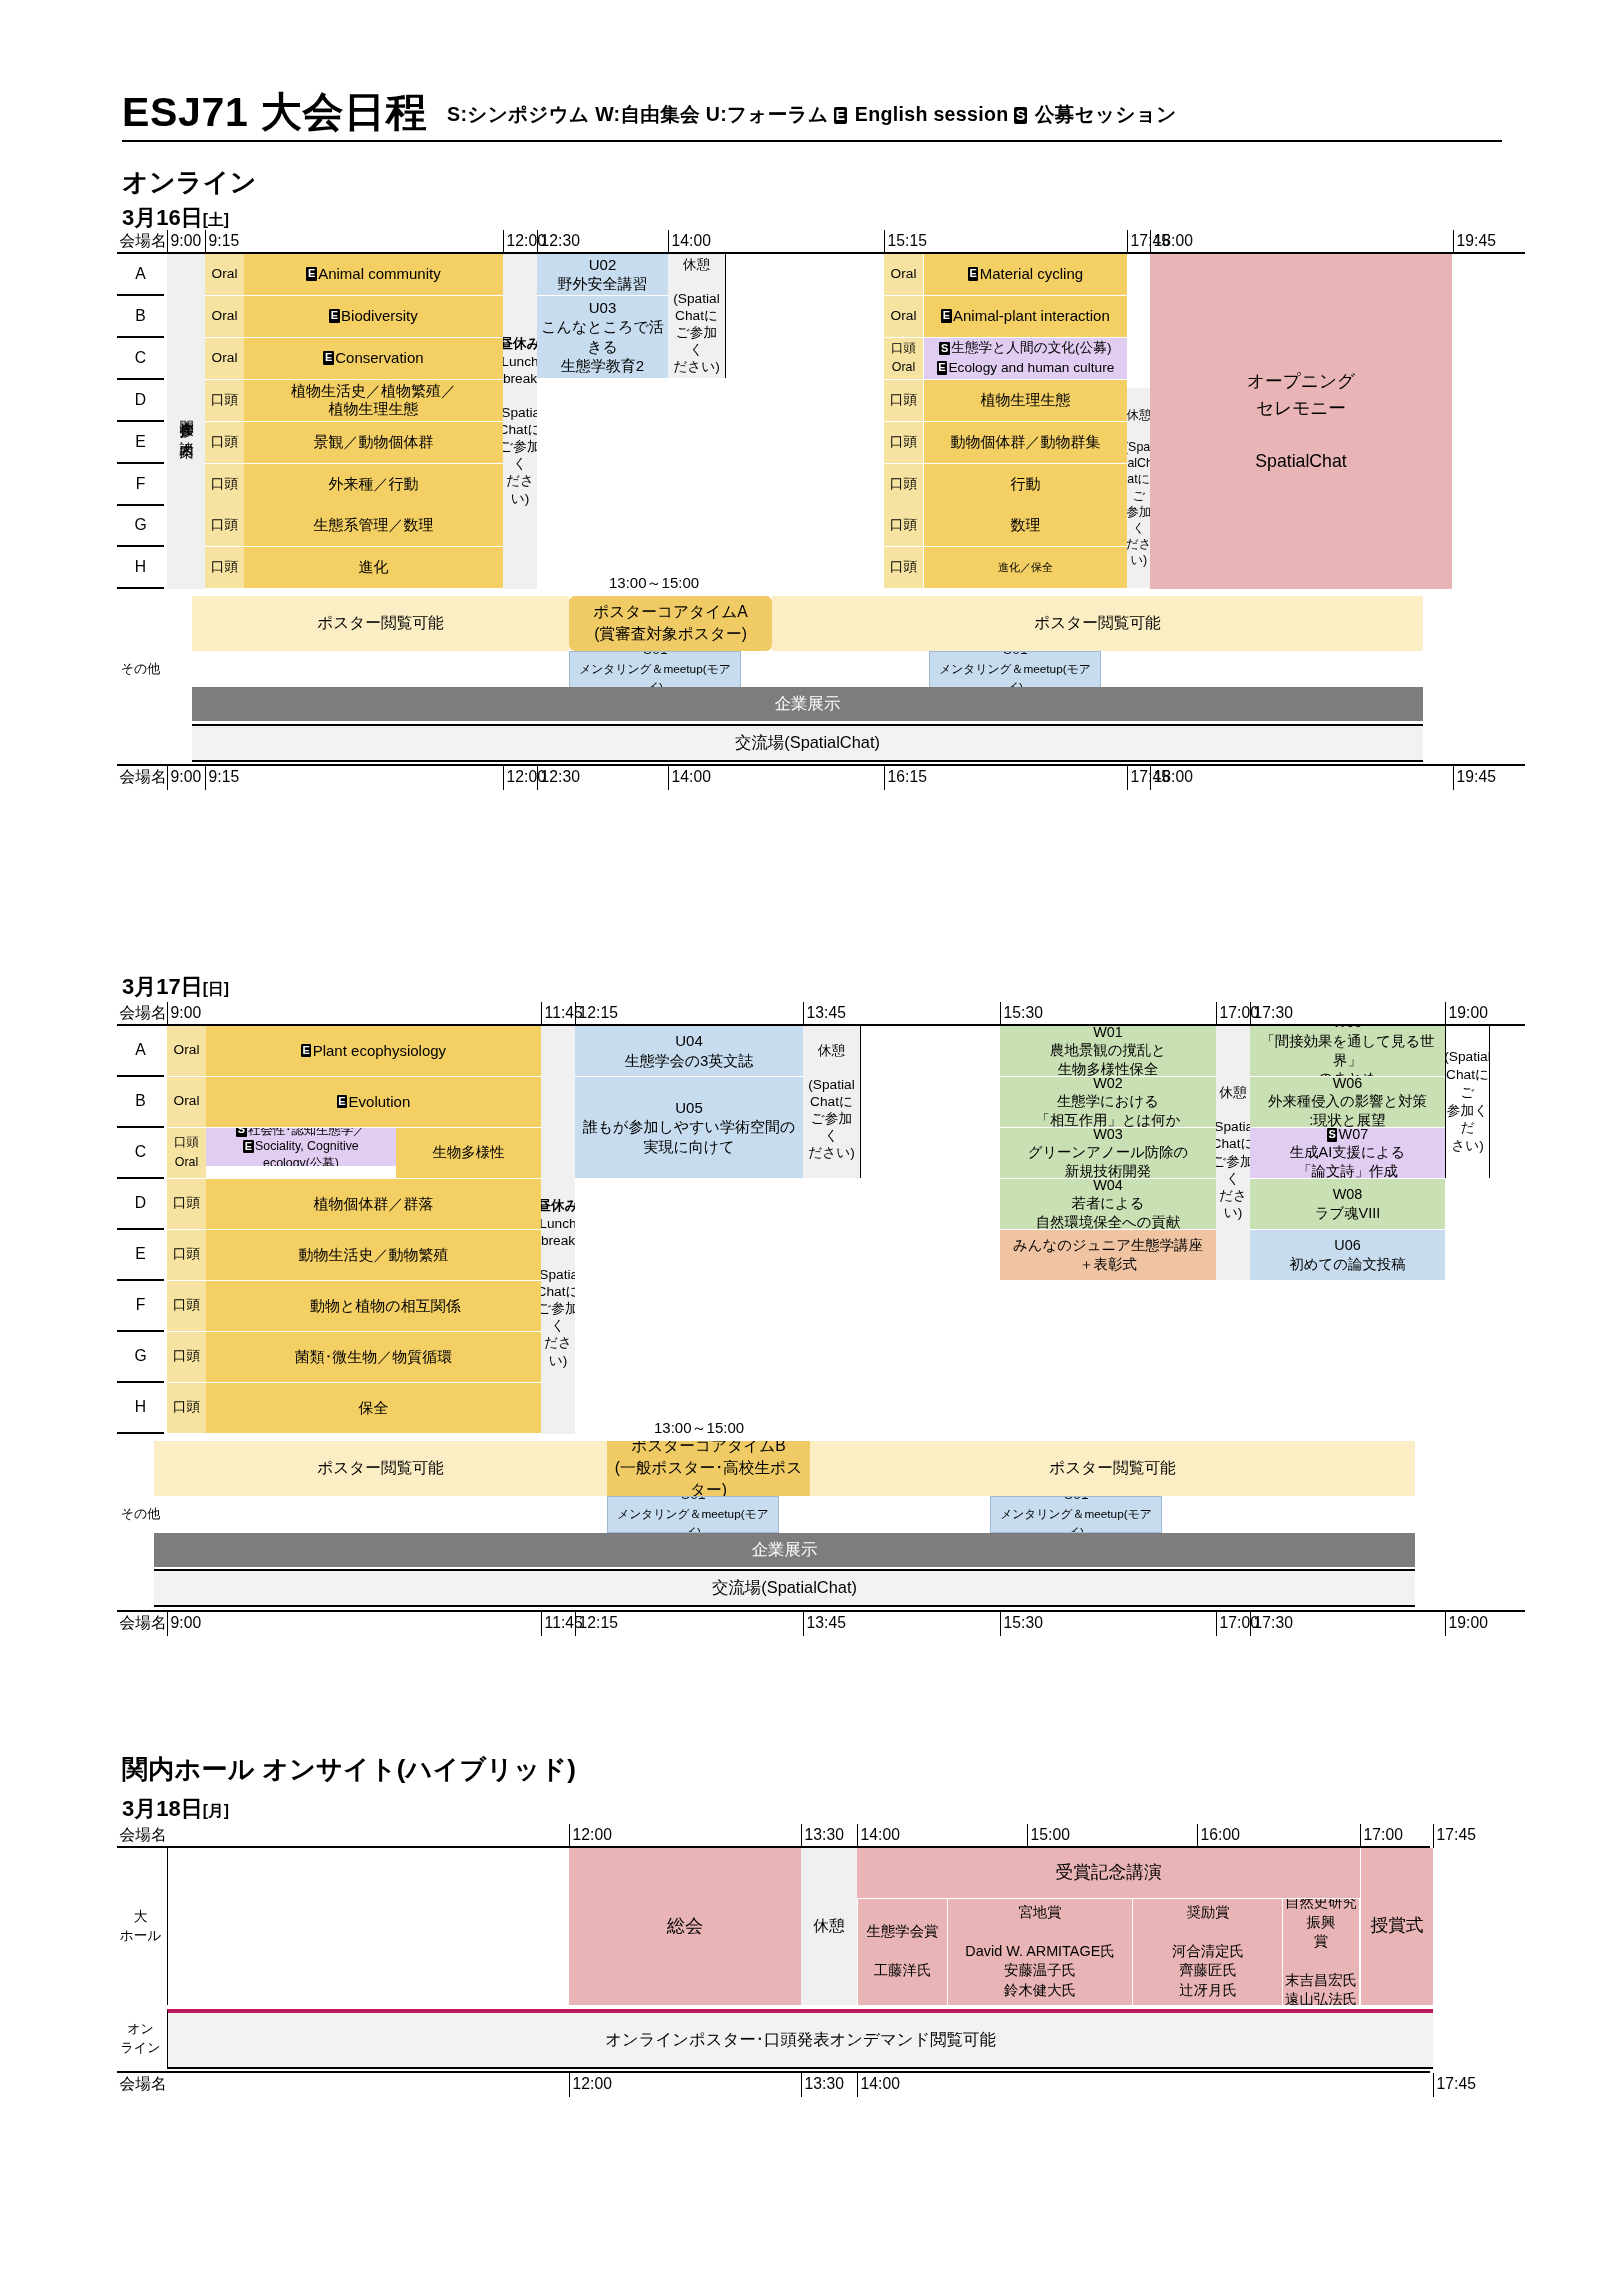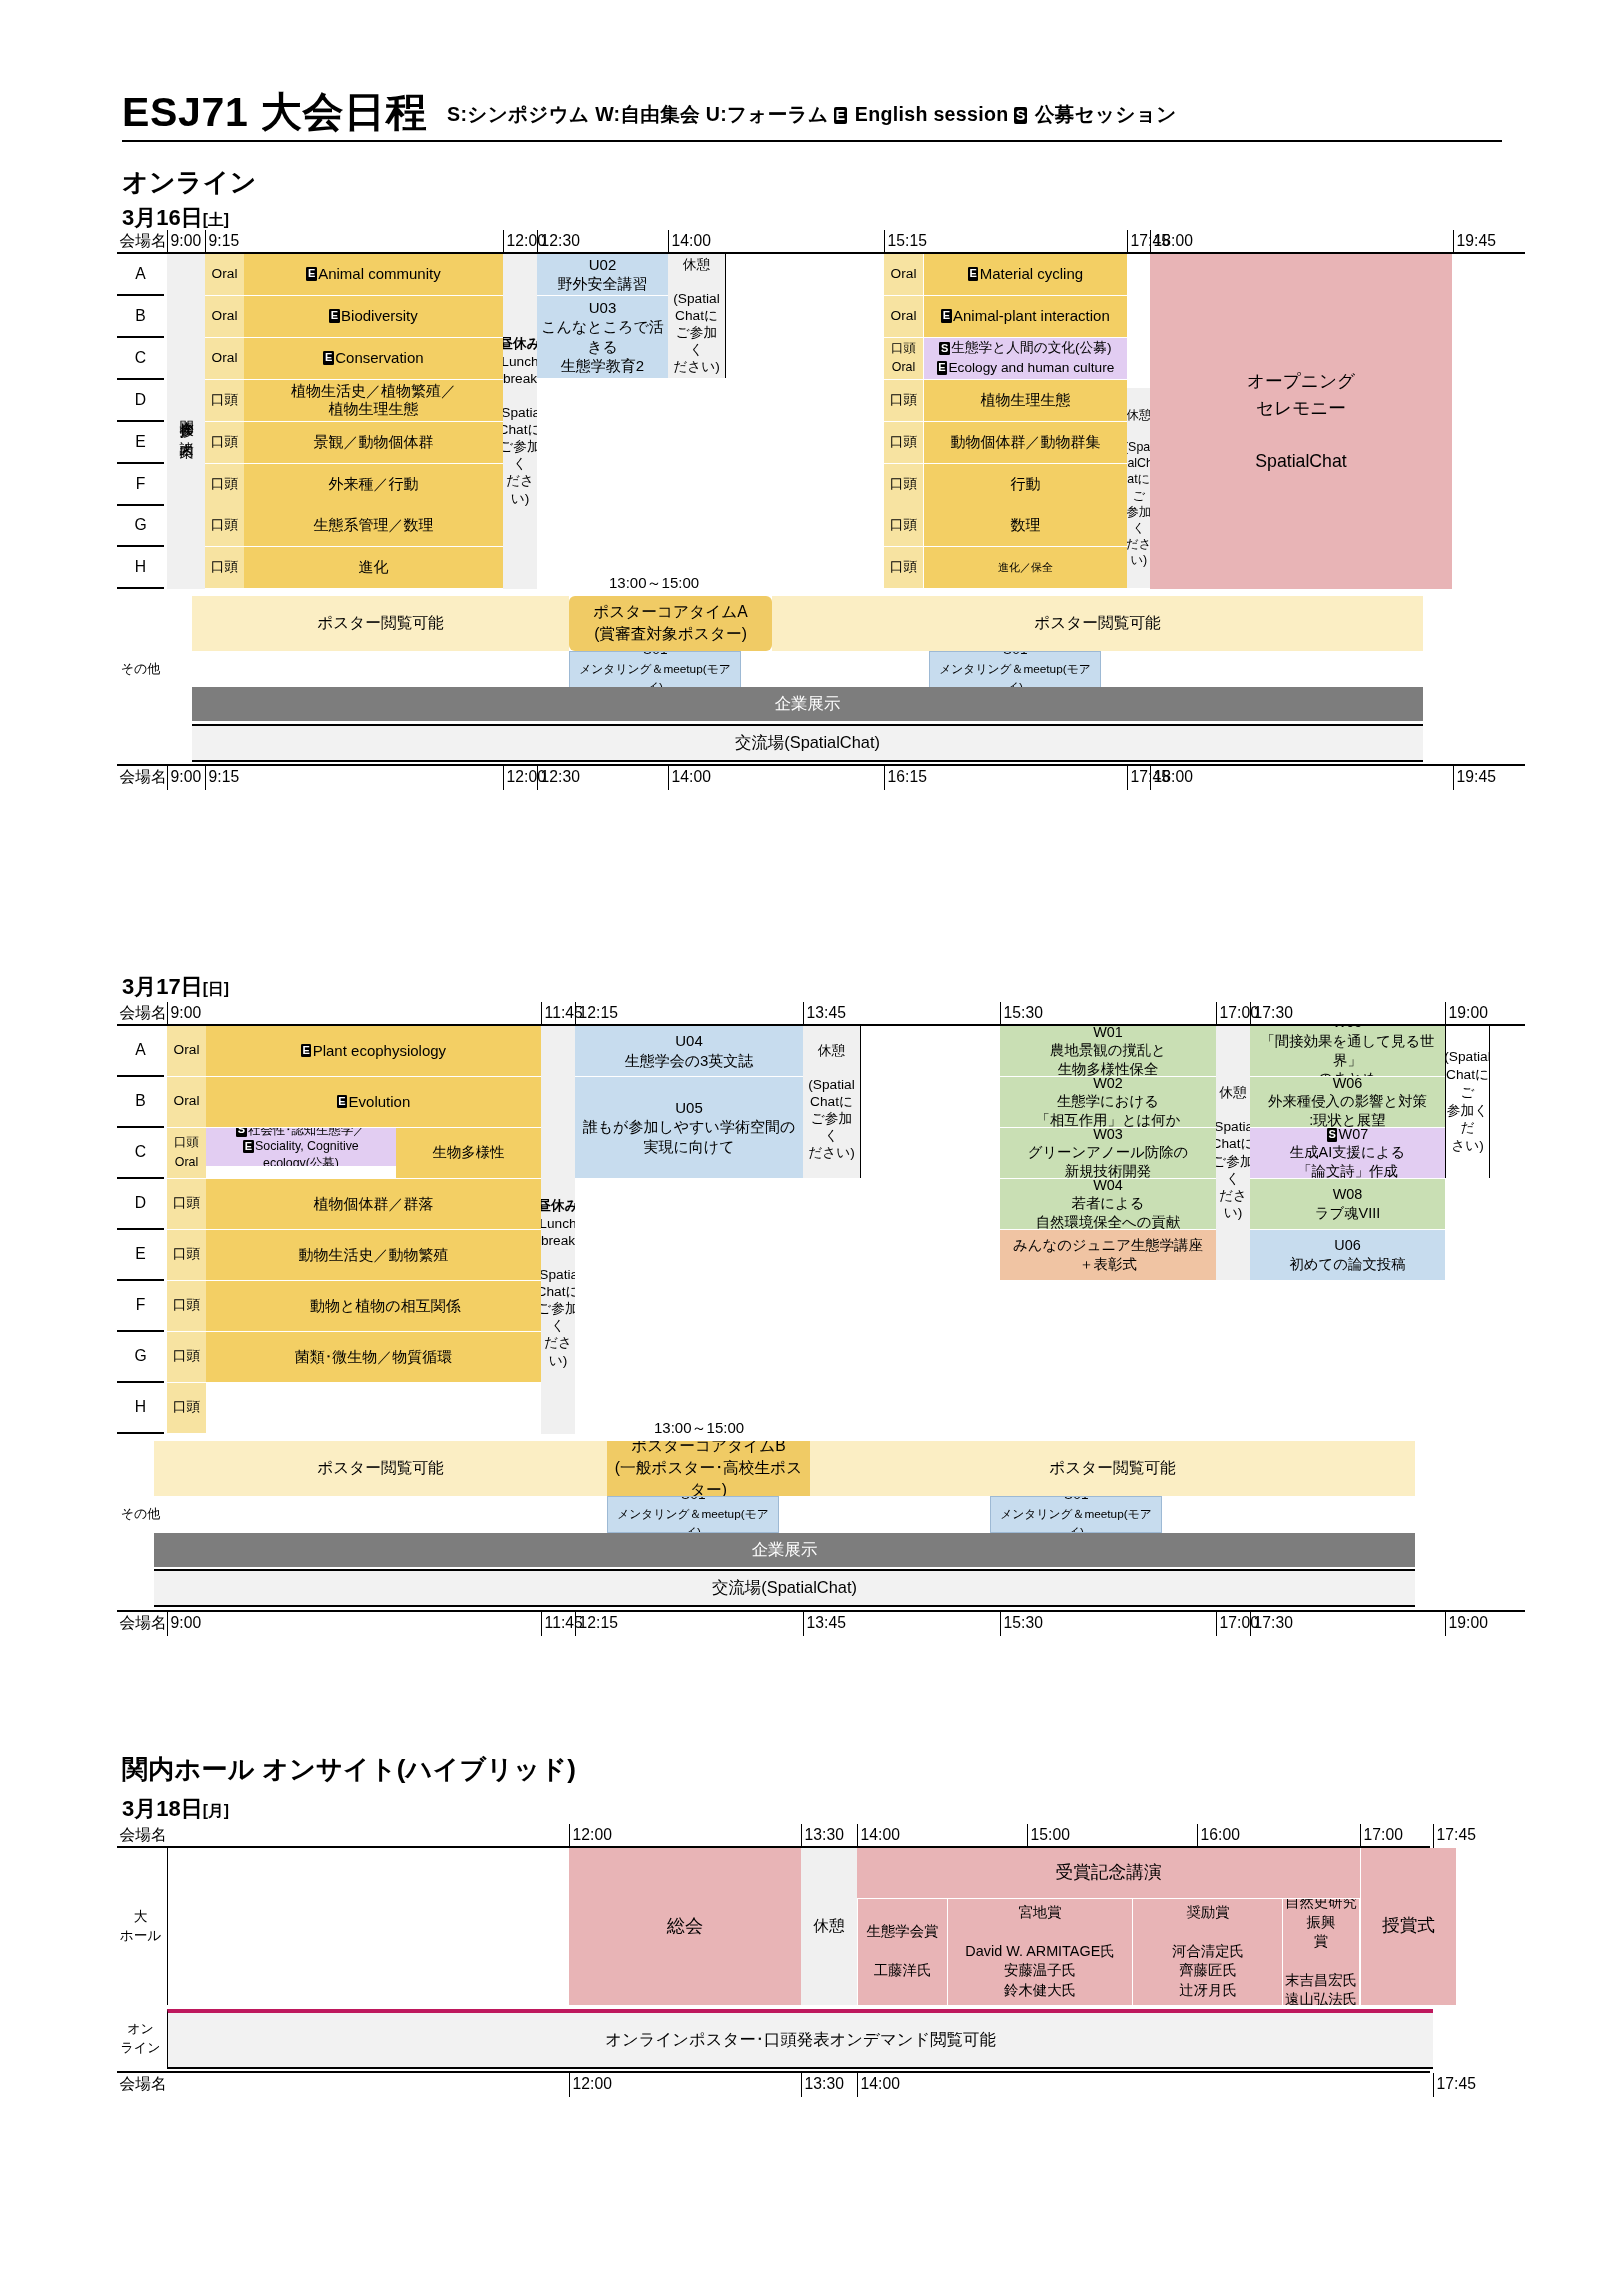--- a/index.html
+++ b/index.html
@@ -224,20 +224,21 @@
         <div class="cell c-talk" style="left:279px;top:102px;width:145px;height:50px;font-size:14.4px;">生物多様性</div>
         <div class="cell c-oral" style="left:50px;top:153px;width:39px;height:50px;font-size:13.7px;">口頭</div>
         <div class="cell c-talk" style="left:89px;top:153px;width:335px;height:50px;font-size:15px;">植物個体群／群落</div>
         <div class="cell c-oral" style="left:50px;top:204px;width:39px;height:50px;font-size:13.7px;">口頭</div>
         <div class="cell c-talk" style="left:89px;top:204px;width:335px;height:50px;font-size:15px;">動物生活史／動物繁殖</div>
         <div class="cell c-oral" style="left:50px;top:255px;width:39px;height:50px;font-size:13.7px;">口頭</div>
         <div class="cell c-talk" style="left:89px;top:255px;width:335px;height:50px;font-size:15px;padding-left:25px;">動物と植物の相互関係</div>
         <div class="cell c-oral" style="left:50px;top:306px;width:39px;height:50px;font-size:13.7px;">口頭</div>
         <div class="cell c-talk" style="left:89px;top:306px;width:335px;height:50px;font-size:15px;">菌類･微生物／物質循環</div>
         <div class="cell c-oral" style="left:50px;top:357px;width:39px;height:50px;font-size:13.7px;">口頭</div>
+        <div class="cell c-talk" style="left:89px;top:357px;width:335px;height:50px;font-size:15px;">保全</div>
         <div class="cell c-grey" style="left:424px;top:107px;width:34px;height:301px;">
           <div style="font-size:13.7px;line-height:1.25"><b>昼休み</b><br>Lunch<br>break<br><br>(Spatial<br>Chatに<br>ご参加く<br>ださい)</div>
         </div>
         <div class="cell c-grey" style="left:424px;top:0px;width:34px;height:107px;"></div>
         <div class="cell c-forum" style="left:458px;top:0px;width:228px;height:50px;">
           <div style="font-size:15px;line-height:1.3">U04<br>生態学会の3英文誌</div>
         </div>
         <div class="cell c-forum" style="left:458px;top:51px;width:228px;height:101px;">
           <div style="font-size:15px;line-height:1.3">U05<br>誰もが参加しやすい学術空間の<br>実現に向けて</div>
         </div>
@@ -333,21 +334,21 @@
         </div>
         <div class="cell c-pink" style="left:830px;top:51px;width:185px;height:106px;border-left:1.3px solid #fff;">
           <div style="font-size:14.4px;line-height:1.35">宮地賞<br><br>David W. ARMITAGE氏<br>安藤温子氏<br>鈴木健大氏</div>
         </div>
         <div class="cell c-pink" style="left:1015px;top:51px;width:151px;height:106px;border-left:1.3px solid #fff;">
           <div style="font-size:14.4px;line-height:1.35">奨励賞<br><br>河合清定氏<br>齊藤匠氏<br>辻冴月氏</div>
         </div>
         <div class="cell c-pink" style="left:1165px;top:51px;width:77px;height:106px;border-left:1.3px solid #fff;">
           <div style="font-size:14.4px;line-height:1.35">自然史研究振興<br>賞<br><br>末吉昌宏氏<br>遠山弘法氏</div>
         </div>
-        <div class="cell c-pink" style="left:1243px;top:0px;width:96px;height:157px;font-size:17.7px;border-left:1.3px solid #fff;">授賞式</div>
+        <div class="cell c-pink" style="left:1243px;top:0px;width:73px;height:157px;font-size:17.7px;border-left:1.3px solid #fff;">授賞式</div>
         <div class="cell" style="left:0px;top:161px;width:47px;height:60px;font-size:13px;line-height:1.4;">オン<br>ライン</div>
         <div class="cell c-spatial" style="left:50px;top:161px;width:1266px;height:60px;font-size:16.4px;border-top:4px solid #be185d;border-bottom:2px solid #000;border-left:1.3px solid #000;">オンラインポスター･口頭発表オンデマンド閲覧可能</div>
       </div>
       <div class="axis bottom" style="position:absolute;left:0px;top:247px;width:1313px;">
         <div class="tick nob" style="left:0px;width:47px;border-left:none;">会場名</div>
         <div class="tick" style="left:452px;">12:00</div>
         <div class="tick" style="left:684px;">13:30</div>
         <div class="tick" style="left:740px;">14:00</div>
         <div class="tick" style="left:1316px;">17:45</div>
       </div>

